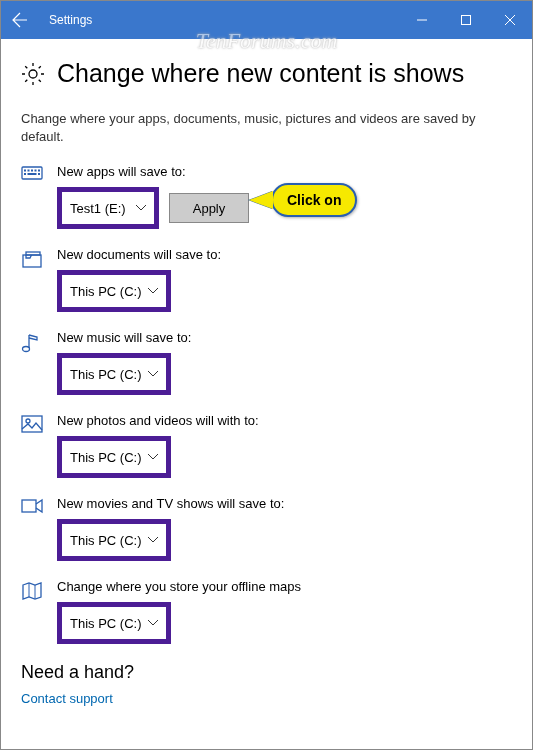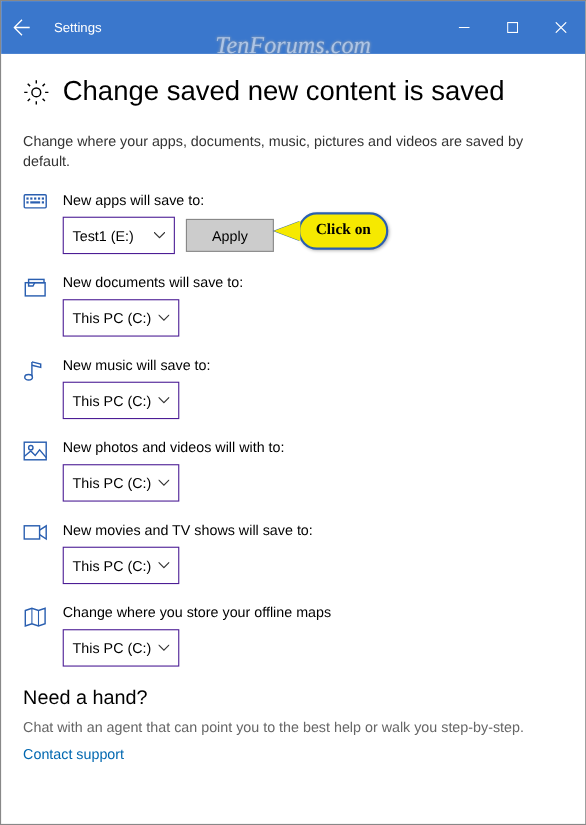--- a/index.html
+++ b/index.html
@@ -7,21 +7,21 @@
       font-family: "Segoe UI", Tahoma, sans-serif;
       background: #fff;
       width: 533px;
       height: 750px;
       overflow: hidden;
       border: 1px solid #888;
       position: relative;
     }
     .titlebar {
       background: #3a77cc;
-      height: 48px;
+      height: 38px;
       display: flex;
       align-items: center;
       color: #fff;
       position: relative;
     }
     .back-btn {
       width: 38px; height: 30px;
       display: flex; align-items: center; justify-content: center;
       cursor: pointer;
     }
@@ -89,21 +89,21 @@
       color: #000;
       margin-bottom: 8px;
     }
     .controls-row {
       display: flex;
       gap: 10px;
       align-items: center;
       position: relative;
     }
     .select-box {
-      border: 1px solid #4c1d95;
+      border: 5px solid #4c1d95;
       background: #fff;
       height: 30px;
       min-width: 102px;
       display: flex;
       align-items: center;
       padding: 16px 8px;
       font-size: 13px;
       cursor: pointer;
       gap: 6px;
     }
@@ -122,21 +122,20 @@
       justify-content: center;
       text-align: center;
     }
     .callout {
       position: absolute;
       left: 192px;
       top: -4px;
       display: flex;
       align-items: center;
       pointer-events: none;
-      font-family: Liberation Serif, serif;
     }
     .callout-arrow {
       width: 0; height: 0;
       border-top: 9px solid transparent;
       border-bottom: 9px solid transparent;
       border-right: 24px solid #f6e900;
       filter: drop-shadow(-1px 0 0 #2a5fb0);
       margin-right: -2px;
     }
     .callout-bubble {
@@ -198,21 +197,21 @@
       </div>
   </div>
 </div>
 
 <div class="content">
 
   <div class="page-heading">
     <svg width="24" height="24" viewBox="0 0 24 24">
         <path fill="none" stroke="#000" stroke-width="1.3" d="M12 8a4 4 0 100 8 4 4 0 000-8zM12 1v3M12 20v3M1 12h3M20 12h3M4.2 4.2l2.1 2.1M17.7 17.7l2.1 2.1M4.2 19.8l2.1-2.1M17.7 6.3l2.1-2.1"></path>
       </svg>
-    <h1>Change saved new content is saved</h1>
+    <h1>Change where new content is shows</h1>
   </div>
 
   <p class="description">Change where your apps, documents, music, pictures and videos are saved by default.</p>
 
   <div class="setting-row">
     <div class="setting-icon">
       <svg width="22" height="16" viewBox="0 0 22 16">
           <rect x="1" y="1" width="20" height="12" rx="1" fill="none" stroke="#2a5fb0" stroke-width="1.3"></rect>
           <rect x="3" y="3.5" width="2" height="2" fill="#2a5fb0"></rect>
           <rect x="6.5" y="3.5" width="2" height="2" fill="#2a5fb0"></rect>
@@ -340,17 +339,16 @@
           <svg class="chev" width="10" height="6">
               <path d="M0 0 L5 5 L10 0" stroke="#333" fill="none" stroke-width="1"></path>
             </svg>
         </div>
       </div>
     </div>
   </div>
 
   <div class="help-section">
     <div class="help-heading">Need a hand?</div>
-    <div class="help-text">Chat with an agent that can point you to the best help or walk you step-by-step.</div>
     <div class="help-link">Contact support</div>
   </div>
 
 </div>
 
 </body></html>

